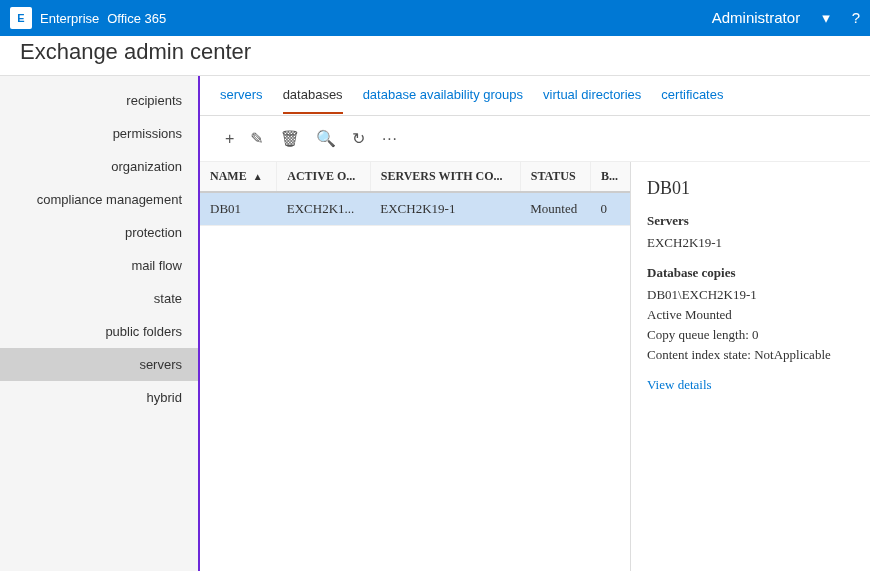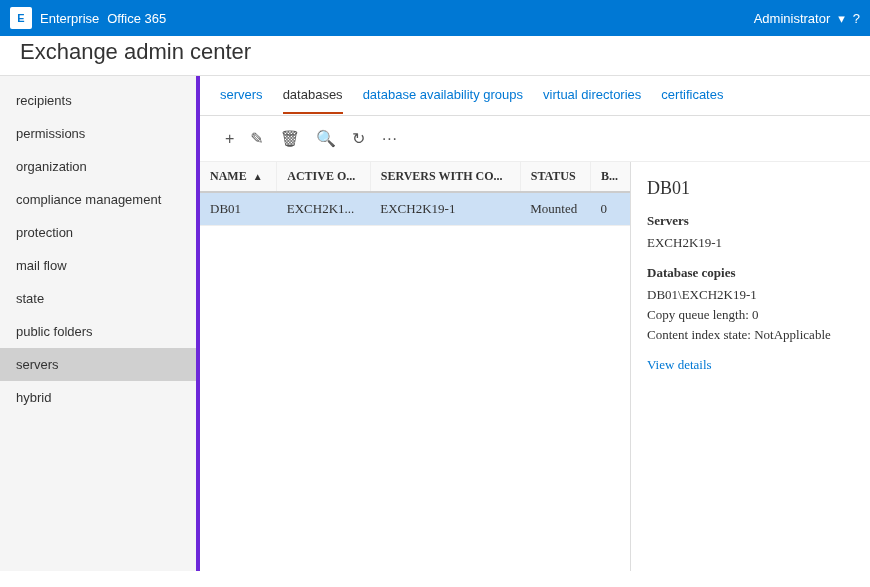--- a/index.html
+++ b/index.html
@@ -22,41 +22,42 @@
       font-weight: bold;
       font-size: 11px;
       width: 22px;
       height: 22px;
       display: flex;
       align-items: center;
       justify-content: center;
       border-radius: 2px;
     }
     .top-bar-left span { font-size: 13px; cursor: pointer; }
-    .top-bar-right { display: flex; align-items: flex-start; gap: 8px; font-size: 13px; }
+    .top-bar-right { display: flex; align-items: flex-start; gap: 22px; font-size: 15px; }
     .top-bar-right .admin-btn { cursor: pointer; display: flex; align-items: center; gap: 4px; }
 
     
     .page-title-bar {
       background: #fff;
       padding: 3px 20px 10px 20px;
       border-bottom: 1px solid #e0e0e0;
     }
     .page-title-bar h1 { font-size: 22px; font-weight: 300; color: #333; }
 
     
     .main-layout { display: flex; height: calc(587px - 36px - 56px); }
 
     
     .sidebar {
       width: 200px;
       background: #f5f5f5;
-      border-right: 4px solid #6d28d9;
+      border-right: 2px solid #6d28d9;
       padding-top: 8px;
       flex-shrink: 0;
+      text-align: right;
     }
     .sidebar-item {
       padding: 9px 16px;
       cursor: pointer;
       color: #333;
       font-size: 13px;
     }
     .sidebar-item.active { background: #d0d0d0; font-weight: 500; }
 
     
@@ -219,20 +220,21 @@
       </div>
 
       <div class="detail-panel">
         <h2>DB01</h2>
 
         <div class="detail-section-title">Servers</div>
         <div class="detail-value">EXCH2K19-1</div>
 
         <div class="detail-section-title">Database copies</div>
         <div class="detail-value">DB01\EXCH2K19-1</div>
+        <div class="detail-value">Active Mounted</div>
         <div class="detail-value">
           <span>Copy queue length:</span>
           <span>0</span>
         </div>
         <div class="detail-value">
           <span>Content index state:</span>
           <span>NotApplicable</span>
         </div>
 
         <a class="detail-link">View details</a>

